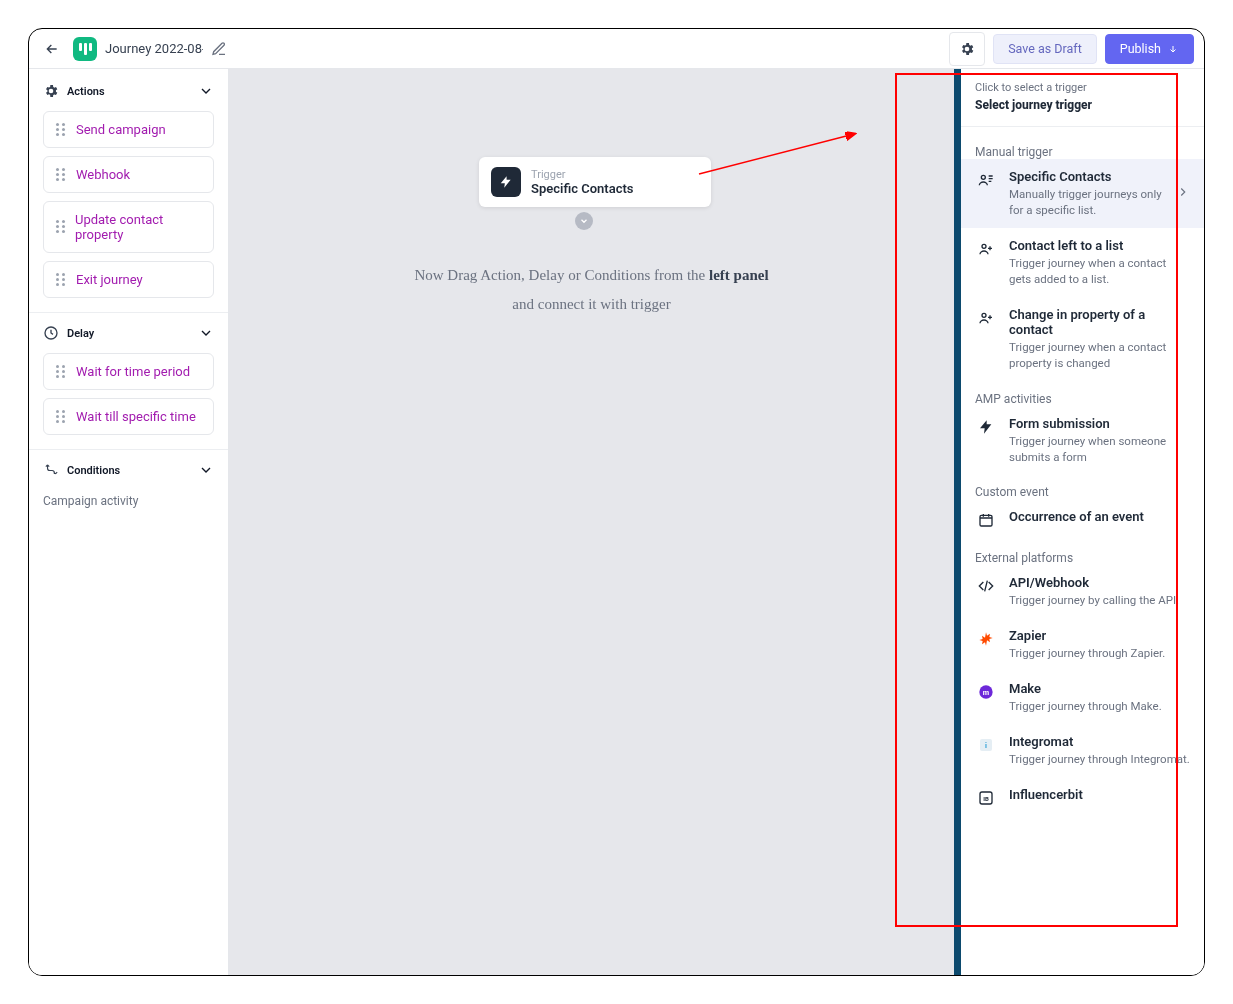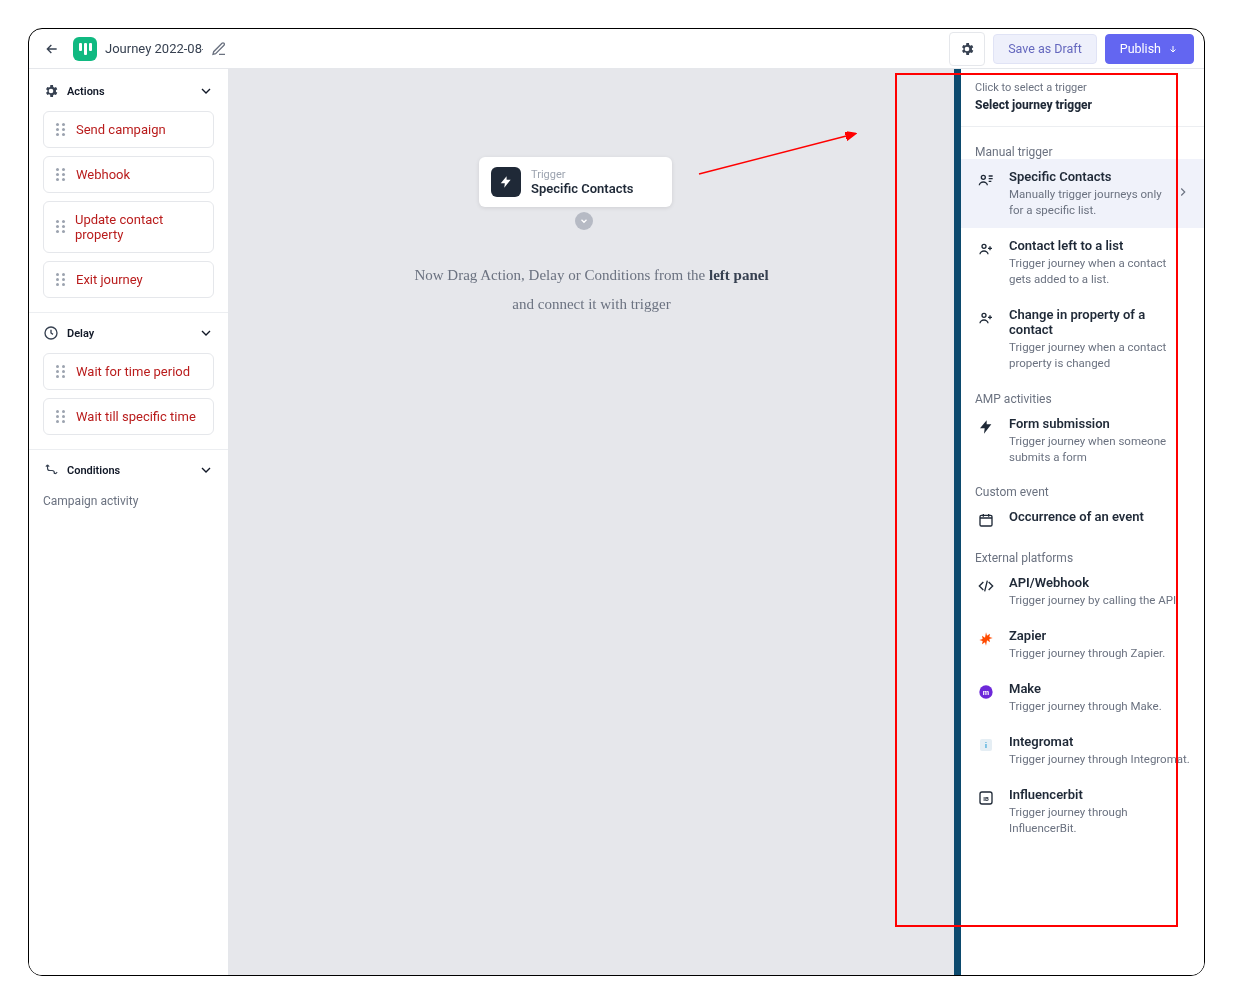--- a/index.html
+++ b/index.html
@@ -61,21 +61,21 @@
     padding:6px 0 14px 0;
   }
   .side-section { padding: 8px 14px 10px; }
   .side-head { display:flex; align-items:center; gap:8px; cursor:pointer; }
   .side-head .label { font-weight:600; font-size:11px; color:#111827; flex:1; }
   .chevron { color:#111827; }
   .side-items { margin-top:12px; display:flex; flex-direction:column; gap:8px; }
   .pill {
     border:1px solid #e5e7eb; border-radius:6px;
     padding:10px 10px; display:flex; align-items:center; gap:10px;
-    cursor:grab; font-size:13px; color:#b91c1c;
+    cursor:grab; font-size:13px; color:#a21caf;
   }
   .drag-icon {
     width:12px; height:14px; position:relative;
   }
   .drag-icon span {
     position:absolute; width:3px; height:3px; border-radius:50%; background:#9ca3af;
   }
   .drag-icon span:nth-child(1){left:2px;top:0;}
   .drag-icon span:nth-child(2){left:8px;top:0;}
   .drag-icon span:nth-child(3){left:2px;top:5px;}
@@ -83,21 +83,21 @@
   .drag-icon span:nth-child(5){left:2px;top:10px;}
   .drag-icon span:nth-child(6){left:8px;top:10px;}
   .side-divider { border-top:1px solid #eceef1; margin:4px 0; }
   .side-sub { font-size:12px; color:#6b7280; padding:6px 14px 0; }
   
   .canvas {
     flex:1; background:#e6e7eb; position:relative; overflow:hidden;
   }
   .trigger-card {
     position:absolute; left:250px; top:88px;
-    width:193px; background:#fff; border-radius:6px;
+    width:232px; background:#fff; border-radius:6px;
     padding:10px 12px; display:flex; gap:10px; align-items:center;
     box-shadow:0 1px 4px rgba(0,0,0,0.1);
   }
   .bolt-box {
     width:30px; height:30px; border-radius:6px; background:#1f2937;
     display:flex; align-items:center; justify-content:center;
   }
   .trigger-text .t1 { font-size:11px; color:#9ca3af; }
   .trigger-text .t2 { font-size:13px; font-weight:600; color:#1f2937; }
   .node-connector {
@@ -452,21 +452,20 @@
             </div>
             <div class="trigger-item">
               <div class="trigger-icon">
                 <svg class="ic" viewBox="0 0 24 24" fill="none" stroke="#1f2937" stroke-width="2">
                   <rect x="3" y="3" width="18" height="18" rx="3"></rect>
                   <text x="12" y="16" text-anchor="middle" fill="#1f2937" font-size="9" font-weight="bold" stroke="none">IB</text>
                 </svg>
               </div>
               <div class="trigger-text2">
                 <div class="ttitle">Influencerbit</div>
-                <div class="tdesc">Trigger journey through InfluencerBit.</div>
               </div>
             </div>
           </div>
       </div>
     </div>
 
     <div class="red-box" style="top:44px; left:866px; width:283px; height:854px;"></div>
   </div>
 </div>
 

